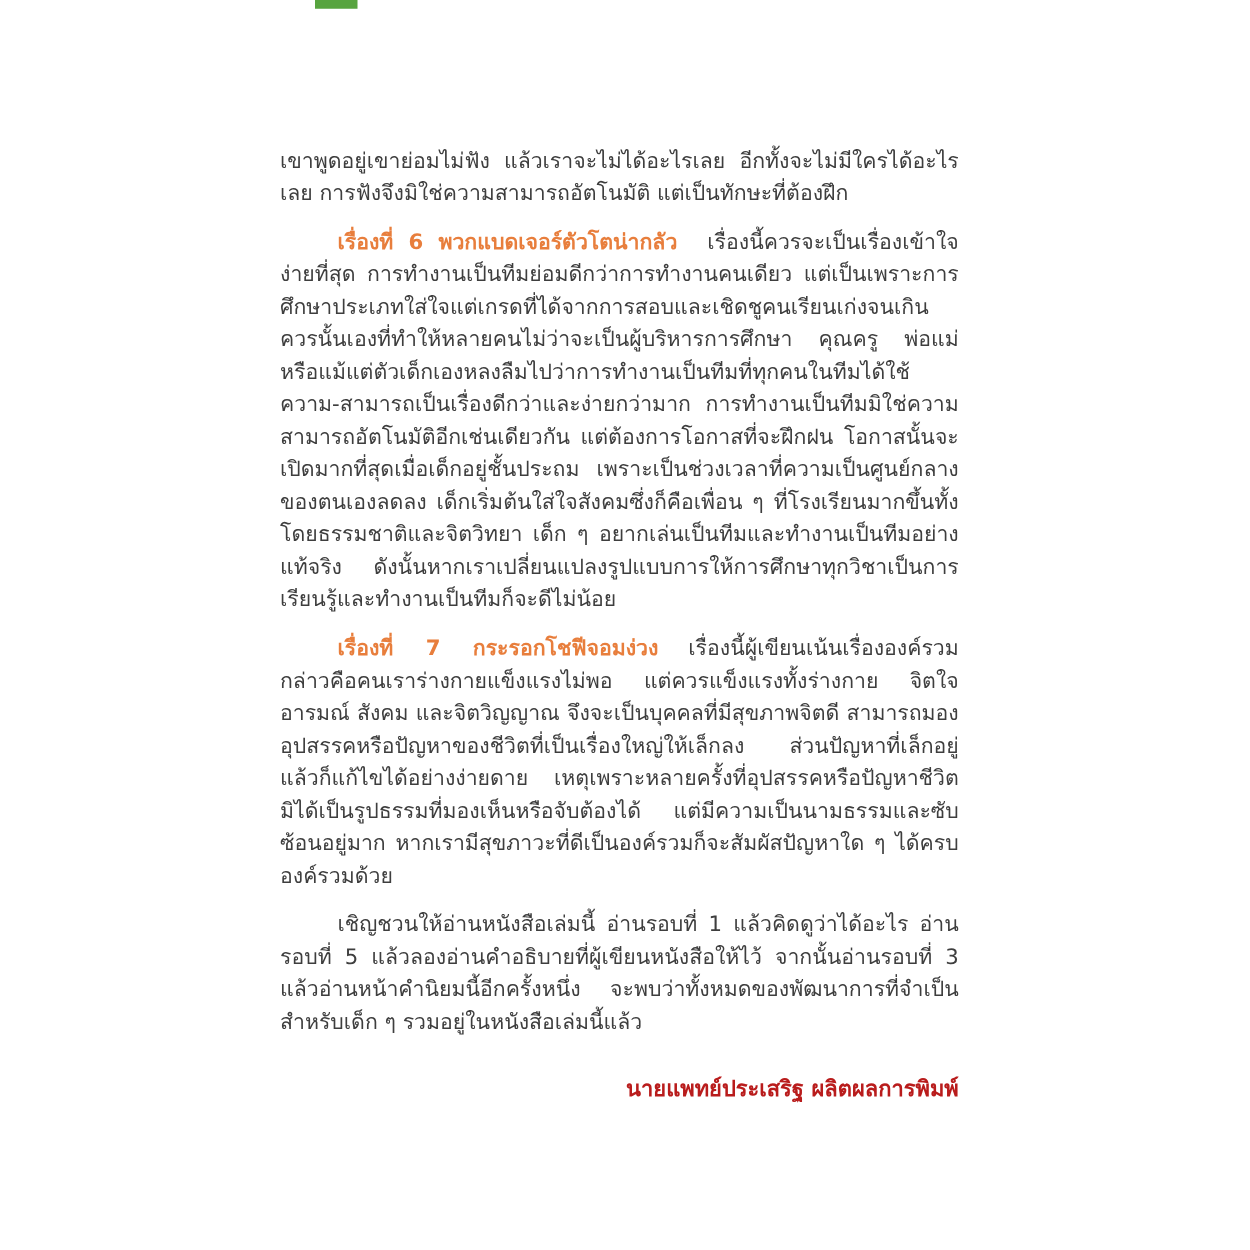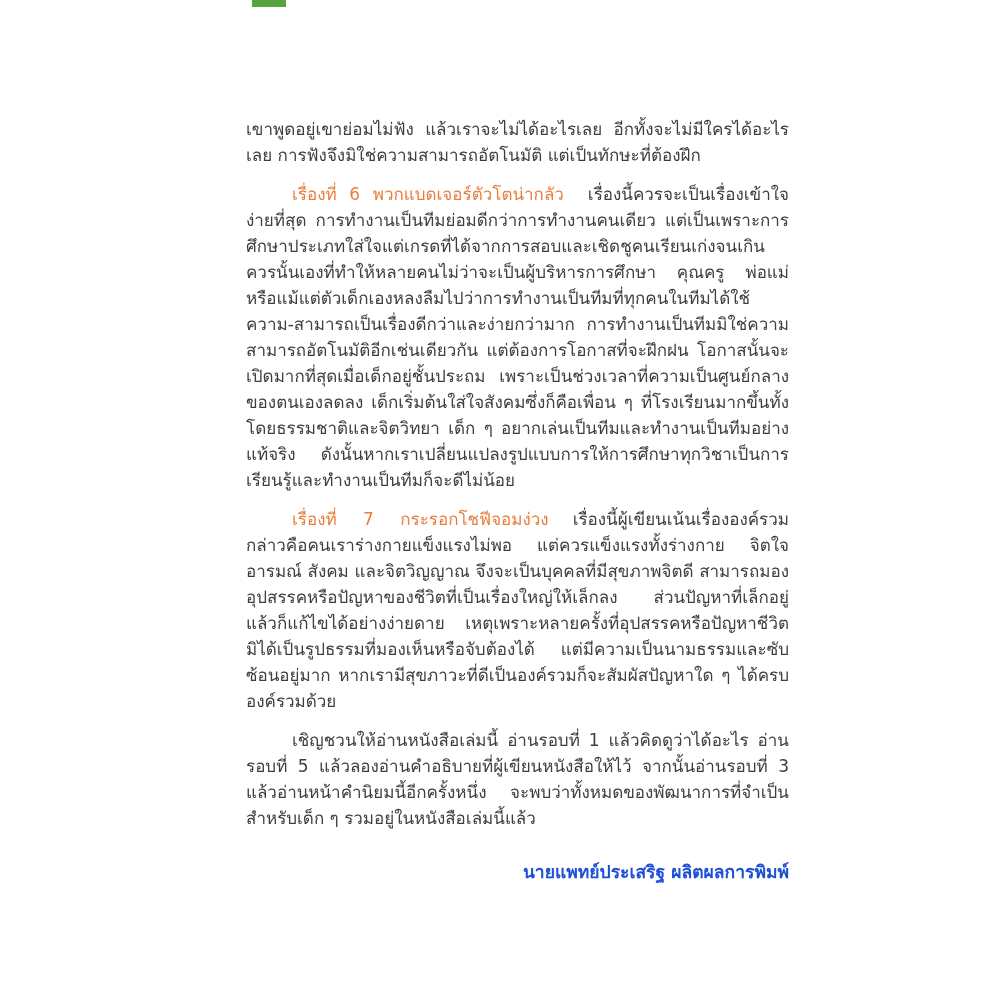--- a/index.html
+++ b/index.html
@@ -22,44 +22,44 @@
   .green-mark {
     position: absolute;
     left: 252px;
     top: 0;
     width: 34px;
     height: 7px;
     background: #57a43f;
   }
   .text-column {
     position: absolute;
-    left: 246px;
+    left: 224px;
     top: 116px;
     width: 543px;
     color: #3e3e3e;
     font-size: 17px;
     line-height: 26px;
     text-align: justify;
   }
   .para {
     margin: 0 0 13px 0;
   }
   .para.indent {
     text-indent: 46px;
   }
   .lead {
     color: #e87e3c;
-    font-weight: normal;
+    font-weight: bold;
     margin-right: 24px;
   }
   .signature {
     margin: 28px 0 0 0;
     text-align: right;
     font-weight: bold;
-    color: #1d4ed8;
+    color: #b91c1c;
     font-size: 17.5px;
   }
 </style>
 </head>
 <body>
 
 <div class="page">
 
   <div class="green-mark"></div>
 

